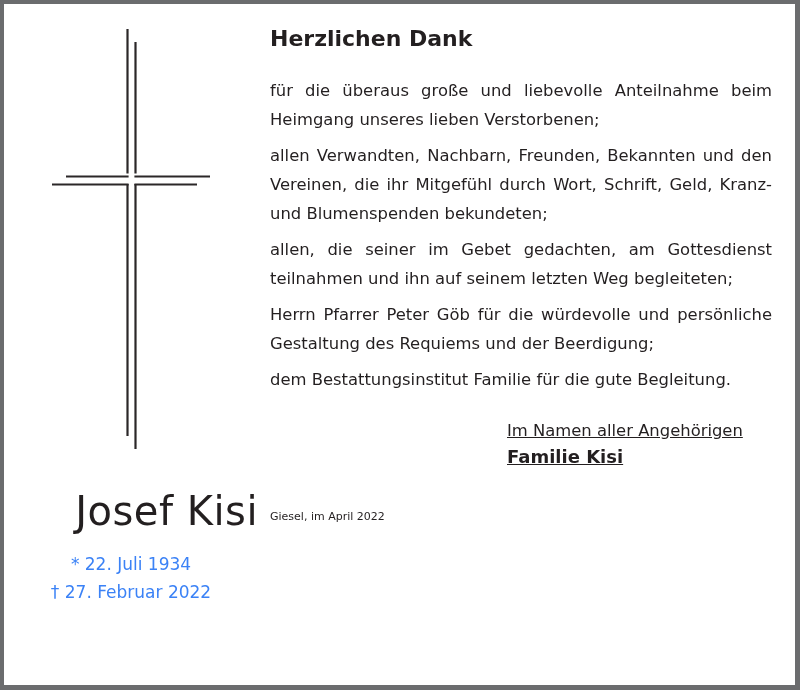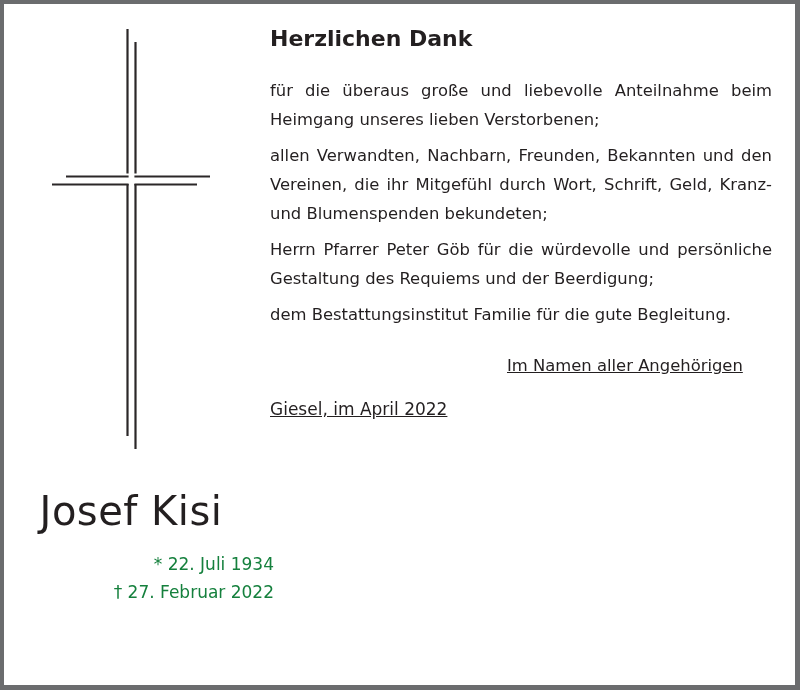--- a/index.html
+++ b/index.html
@@ -15,33 +15,33 @@
     left: 4px; top: 4px;
     width: 791px; height: 681px;
     background: #ffffff;
     color: #231f20;
   }
   .cross { position: absolute; left: 0; top: 0; }
   .name {
     position: absolute;
     left: 0; width: 254px;
     top: 484px;
-    text-align: center;
+    text-align: right;
     font-size: 40px;
     font-weight: 500;
     letter-spacing: 0.5px;
   }
   .dates {
     position: absolute;
-    left: 16px; width: 254px;
+    left: 0; width: 254px;
     top: 546px;
-    text-align: right;
+    text-align: center;
     font-size: 17px;
     line-height: 28px;
-    color: #15803d;
+    color: #3b82f6;
   }
   .right {
     position: absolute;
     left: 266px;
     top: 20px;
     width: 502px;
   }
   .title {
     font-size: 22px;
     font-weight: bold;
@@ -61,25 +61,24 @@
     margin-top: 24px;
     font-size: 16.4px;
     line-height: 26px;
     text-decoration: underline;
   }
   .signature .fam {
     font-weight: bold;
     font-size: 18px;
   }
   .place {
-    font-size: 17px;
+    font-size: 11px;
     line-height: 29px;
-    margin-top: 16px;
+    margin-top: 32px;
     margin-bottom: 8px;
-    text-decoration: underline;
   }
 </style>
 </head>
 <body>
 
 <div class="card">
 
   <svg class="cross" width="260" height="470" viewBox="0 0 260 470">
     <g stroke="#2b2728" stroke-width="2.2" fill="none" stroke-linecap="butt">
 
@@ -100,22 +99,24 @@
   <div class="name">Josef Kisi</div>
   <div class="dates">
     <div>* 22. Juli 1934</div>
     <div>† 27. Februar 2022</div>
   </div>
 
   <div class="right">
     <div class="title">Herzlichen Dank</div>
     <p class="para last">für die überaus große und liebevolle Anteilnahme beim Heimgang unseres lieben Verstorbenen;</p>
     <p class="para last">allen Verwandten, Nachbarn, Freunden, Bekannten und den Vereinen, die ihr Mitgefühl durch Wort, Schrift, Geld, Kranz- und Blumenspenden bekundeten;</p>
+    <p class="para last">allen, die seiner im Gebet gedachten, am Gottesdienst teilnahmen und ihn auf seinem letzten Weg begleiteten;</p>
     <p class="para last">Herrn Pfarrer Peter Göb für die würdevolle und persönliche Gestaltung des Requiems und der Beerdigung;</p>
     <p class="para last">dem Bestattungsinstitut Familie für die gute Begleitung.</p>
 
     <div class="signature">
       <div>Im Namen aller Angehörigen</div>
+      <div class="fam">Familie Kisi</div>
     </div>
 
     <div class="place">Giesel, im April 2022</div>
   </div>
 </div>
 
 </body></html>

